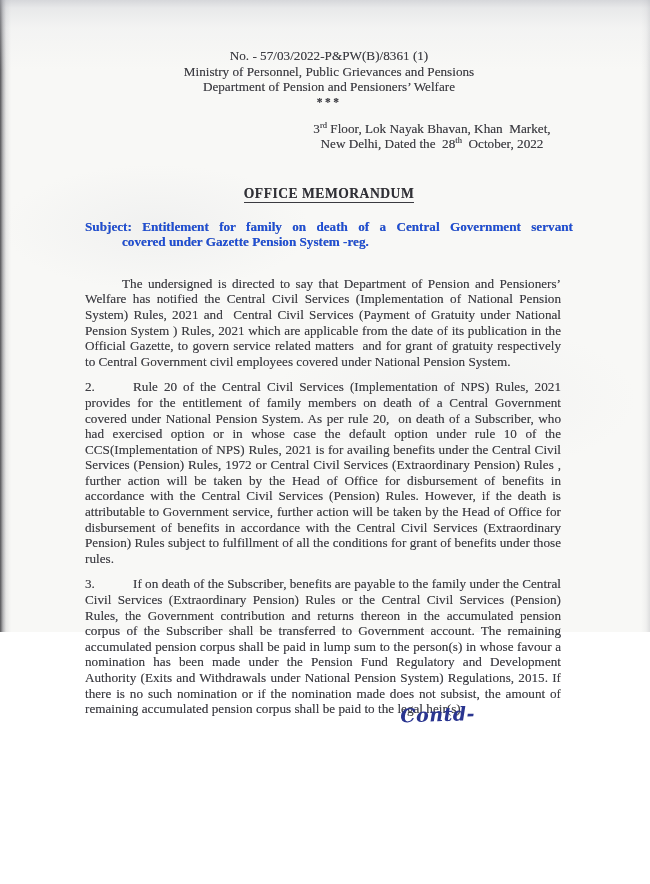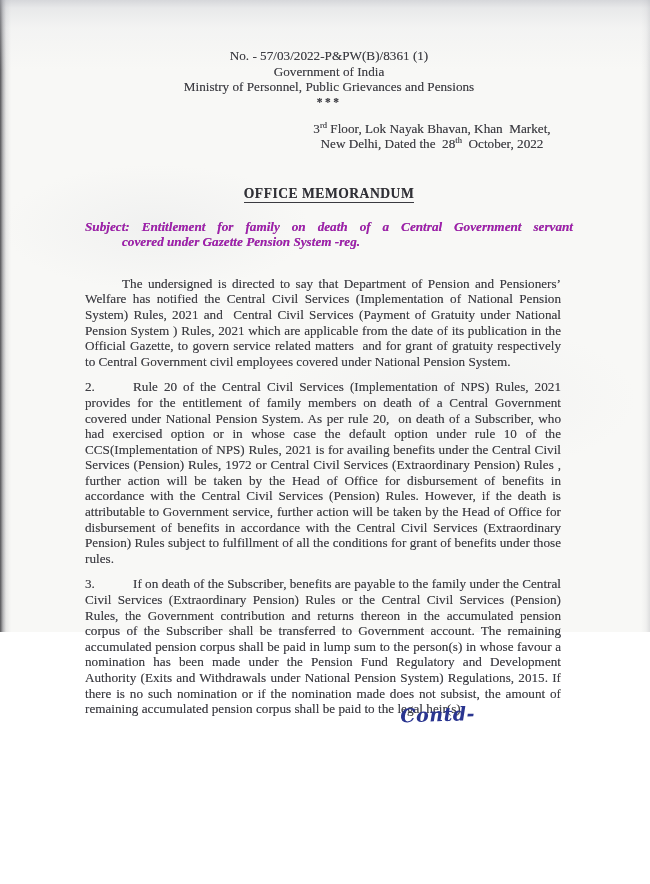--- a/index.html
+++ b/index.html
@@ -29,21 +29,21 @@
   }
   .hdr{padding-top:48px;text-align:center;}
   .stars{line-height:11px;font-size:11.5px;letter-spacing:2.5px;margin-top:2px;font-weight:bold;}
   sup{font-size:8.5px;line-height:0;vertical-align:super;}
   .addr{margin:13px 0 0 auto;width:282px;text-align:center;}
   .title-row{margin-top:34px;text-align:center;}
   .title-row .u{
     font-weight:bold;font-size:13.6px;letter-spacing:0.5px;color:#313137;
     border-bottom:1.5px solid #3a3a40;padding-bottom:1px;margin-top:12px;
   }
-  .subject{margin-top:17px;font-weight:bold;color:#a21caf;font-style:italic;}
+  .subject{margin-top:17px;font-weight:bold;color:#1d4ed8;}
   .sline1{text-align:justify;text-align-last:justify;}
   .sline2{margin-left:37px;}
   .p{margin:10px 12px 0 0;text-align:justify;}
   .p1{margin-top:26px;text-indent:37px;}
   .pnum{display:inline-block;width:48px;}
   .contd{
     margin-top:-6px;text-align:right;padding-right:98px;
     color:#2a3590;font-size:19px;font-style:italic;font-weight:600;
     letter-spacing:0.5px;font-family:"DejaVu Serif",serif;
     transform:rotate(-2deg);text-shadow:none;
@@ -51,22 +51,22 @@
 </style>
 </head>
 <body>
 
 <div class="page">
   <div class="scan-overlay"></div>
   <div class="content">
 
     <div class="hdr">
       <div>No. - 57/03/2022-P&amp;PW(B)/8361 (1)</div>
-      <div>Government of India</div>
       <div>Ministry of Personnel, Public Grievances and Pensions</div>
+      <div>Department of Pension and Pensioners’ Welfare</div>
       <div class="stars">***</div>
     </div>
 
     <div class="addr">
       <div><span>3</span><sup>rd</sup><span> Floor, Lok Nayak Bhavan, Khan&nbsp; Market,</span></div>
       <div><span>New Delhi, Dated the &nbsp;28</span><sup>th</sup><span>&nbsp; October, 2022</span></div>
     </div>
 
     <div class="title-row">
       <span class="u">OFFICE MEMORANDUM</span>

